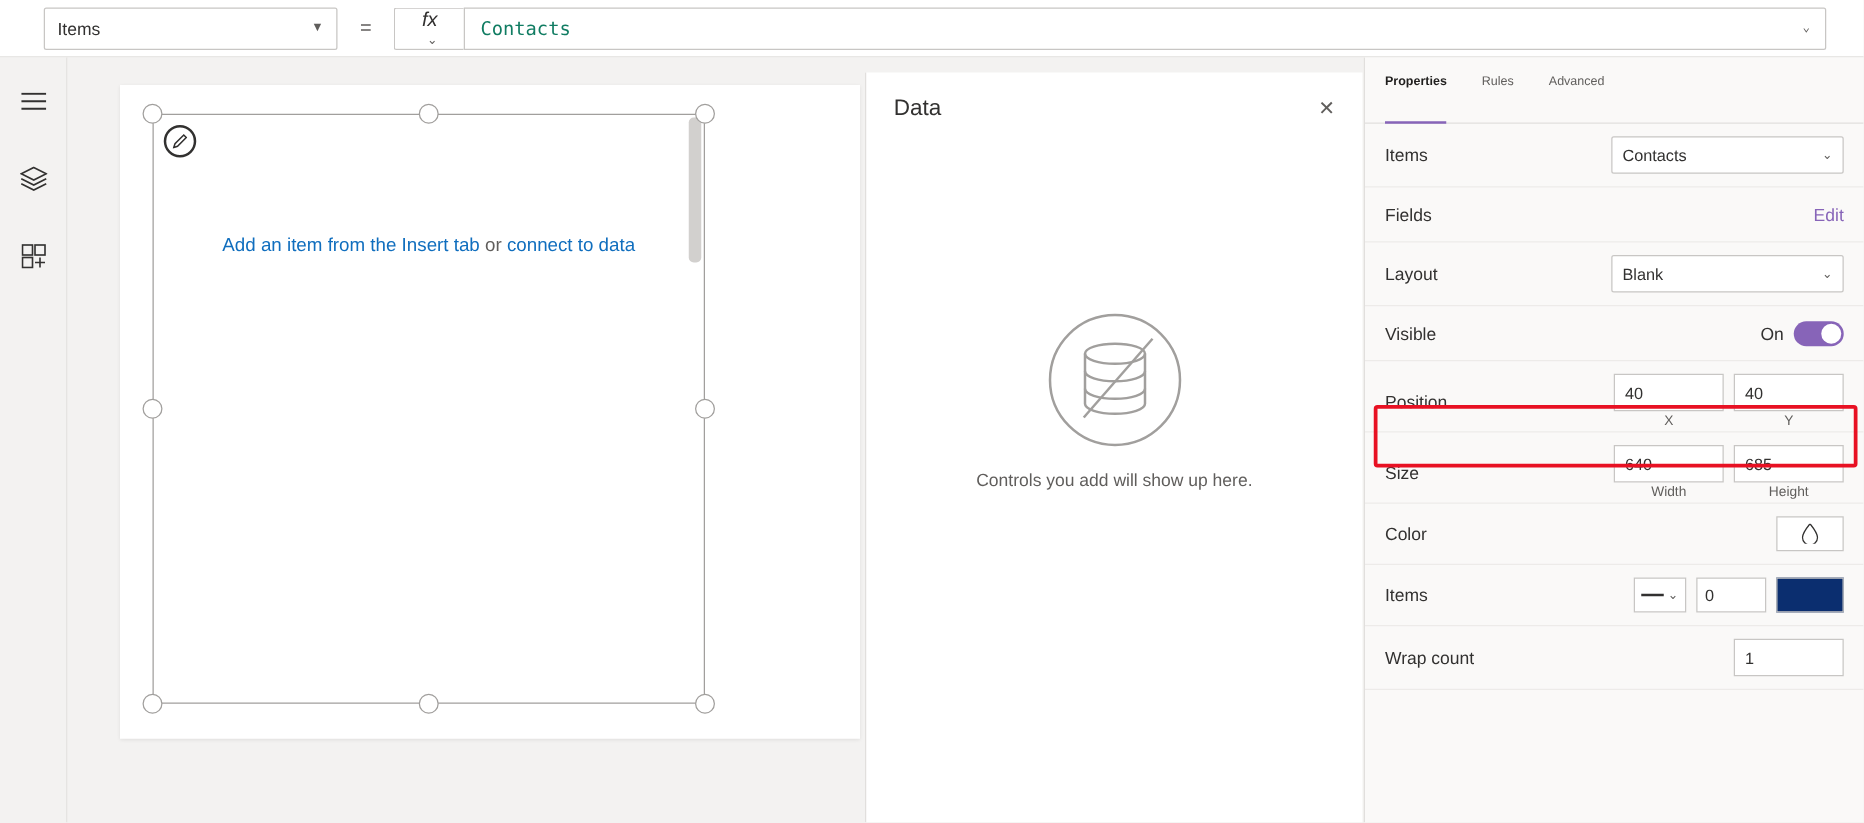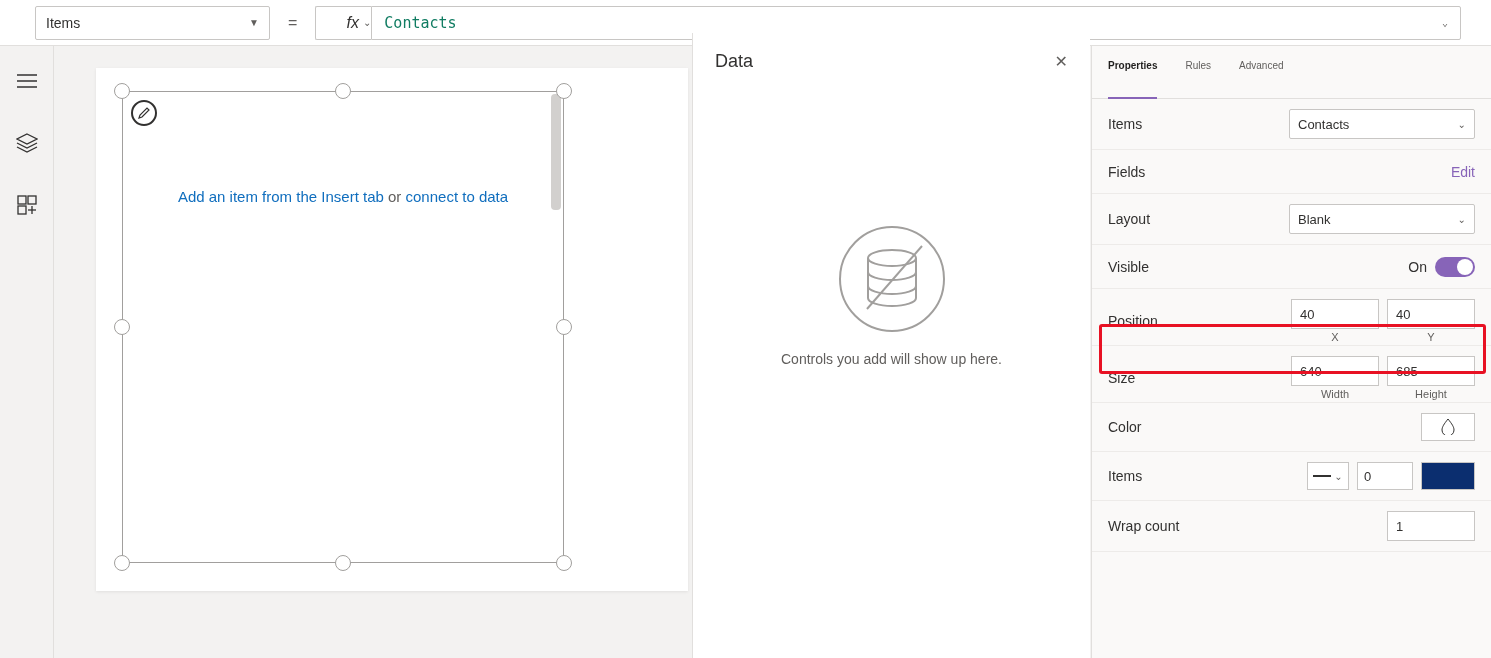--- a/index.html
+++ b/index.html
@@ -37,24 +37,25 @@
     }
     .equals { padding: 0 18px; font-size: 16px; color: #605e5c; }
     .fx-btn {
       height: 34px;
       width: 56px;
       border: 1px solid #c8c6c4;
       border-right: none;
       border-radius: 2px 0 0 2px;
       display: flex;
       align-items: center;
-      justify-content: flex-end;
+      justify-content: center;
       background: #fff;
       font-style: italic;
       font-size: 16px;
+      flex-direction: column;
     }
     .fx-btn .chev { font-size: 10px; margin-left: 4px; font-style: normal; color: #605e5c; }
     .formula-input {
       flex: 1;
       height: 34px;
       border: 1px solid #c8c6c4;
       border-radius: 0 2px 2px 0;
       padding: 0 12px;
       display: flex;
       align-items: center;
@@ -134,21 +135,21 @@
     }
     .fake-scroll { position:absolute; top:2px; right:2px; width:10px; height:116px; background:#d2d0ce; border-radius:4px;}
     .gallery-hint { position:absolute; top: 96px; left:0; right:0; text-align:center; font-size:15px;}
     .gallery-hint .link { color:#106ebe; }
     .gallery-hint .grey { color:#605e5c; }
 
     
     .data-panel {
       position: absolute;
       left: 692px;
-      top: 33px;
+      top: 58px;
       width: 398px;
       bottom:0;
       background: #fff;
       border-left:1px solid #e1dfdd;
     }
     .data-head {
       display: flex; justify-content: space-between; align-items:center;
       padding: 18px 22px 12px 22px;
       font-size: 18px;
     }

